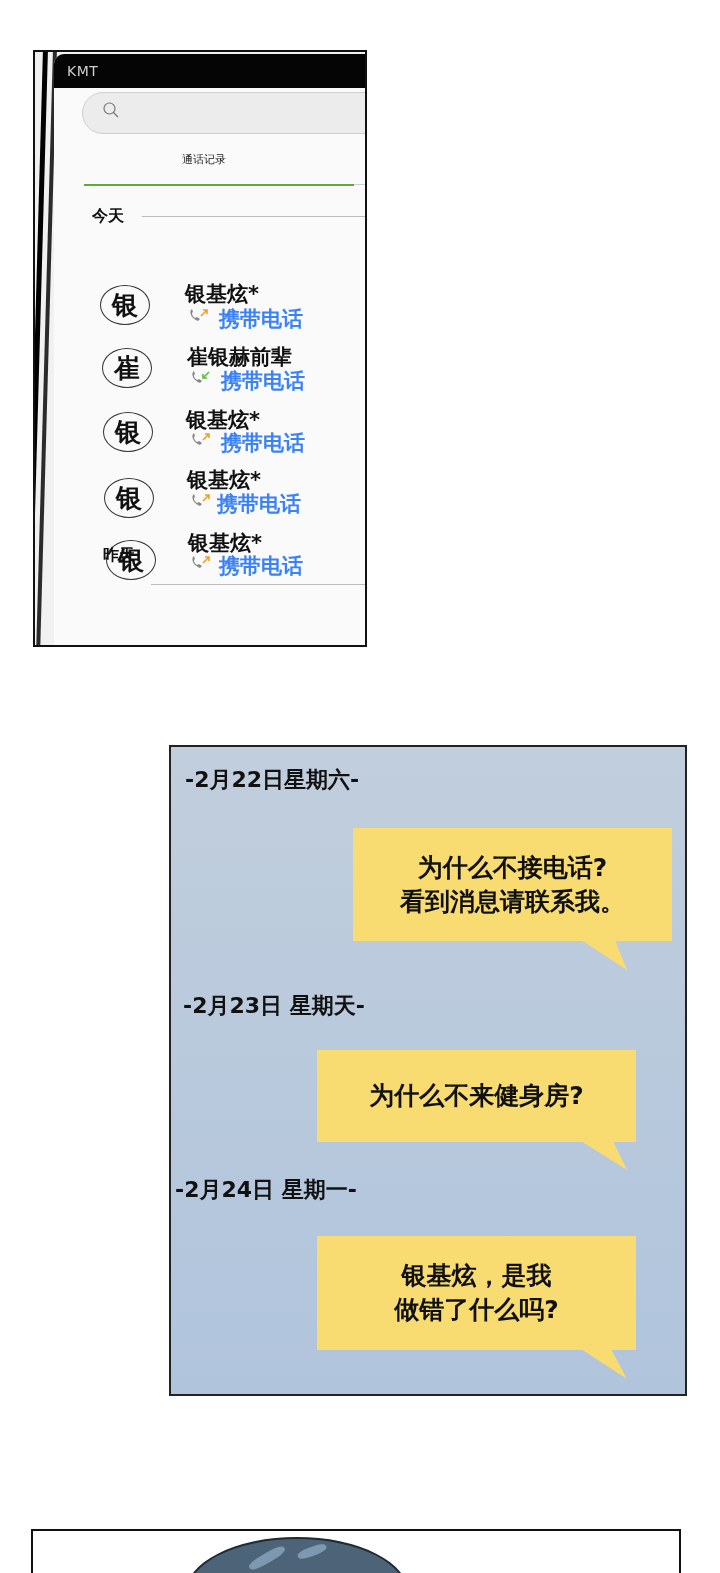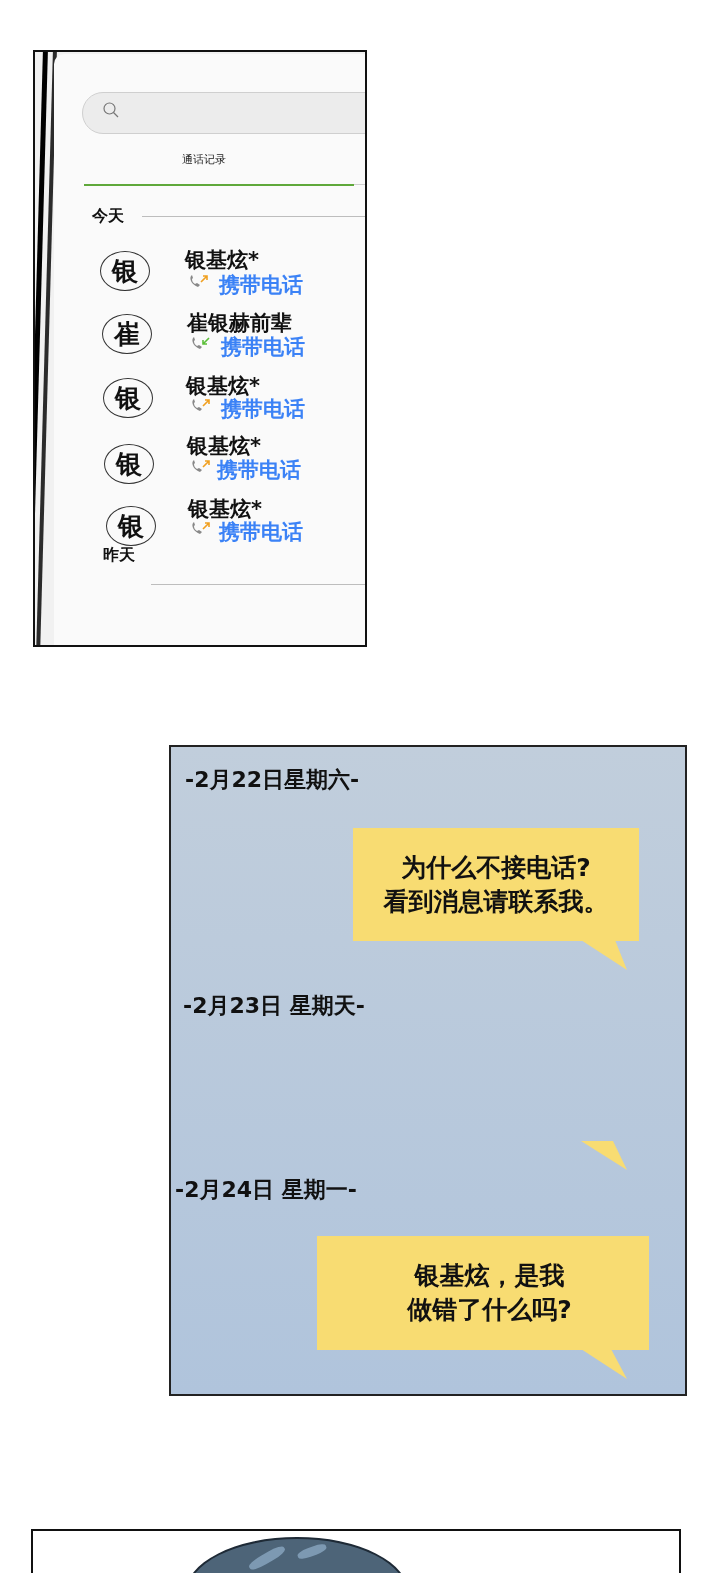--- a/index.html
+++ b/index.html
@@ -52,20 +52,21 @@
           border-radius: 50% 50% 0 0; background: #4d6478; border: 2px solid #1e2a36; }
   .hair-streak { position: absolute; background: #7d99b2; border-radius: 40%; }
 </style>
 </head>
 <body>
 
 <div class="panel1">
   <div class="phone-edge-outer"></div>
   <div class="phone-edge-inner"></div>
   <div class="phone-screen">
+    <div class="status-bar">KMT</div>
 
     <div class="search-box">
       <svg class="search-icon" viewBox="0 0 16 16">
         <circle cx="6.5" cy="6.5" r="5.5" fill="none" stroke="#777" stroke-width="1.2"></circle>
         <line x1="10.5" y1="10.5" x2="15" y2="15" stroke="#777" stroke-width="1.2"></line>
       </svg>
     </div>
 
     <div class="tab-title">通话记录</div>
     <div class="tab-underline"></div>
@@ -132,35 +133,38 @@
       
       
       
     </div>
   </div>
 </div>
 
 <div class="panel2">
 
   <div class="date-label" style="left:14px; top:18px;">-2月22日星期六-</div>
-  <div class="bubble" style="left:182px; top:81px; width:286px; height:113px;">
+  <div class="bubble" style="left:182px; top:81px; width:319px; height:113px;">
     <div>为什么不接电话?</div>
     <div>看到消息请联系我。</div>
   </div>
   <svg class="bubble-tail" style="left:410px; top:193px; width:50px; height:32px; position:absolute;" viewBox="0 0 50 32">
     <polygon points="0,0 34,0 46,30" fill="#f8dc72"></polygon>
   </svg>
 
   <div class="date-label" style="left:12px; top:244px;">-2月23日 星期天-</div>
+  <div class="bubble" style="left:146px; top:303px; width:319px; height:92px;">
+    <div>为什么不来健身房?</div>
+  </div>
   <svg class="bubble-tail" style="left:410px; top:394px; width:50px; height:32px; position:absolute;" viewBox="0 0 50 32">
     <polygon points="0,0 32,0 46,29" fill="#f8dc72"></polygon>
   </svg>
 
   <div class="date-label" style="left:4px; top:428px;">-2月24日 星期一-</div>
-  <div class="bubble" style="left:146px; top:489px; width:319px; height:114px;padding-left:13px;">
+  <div class="bubble" style="left:146px; top:489px; width:319px; height:114px;">
     <div>银基炫，是我</div>
     <div>做错了什么吗?</div>
   </div>
   <svg class="bubble-tail" style="left:410px; top:602px; width:50px; height:32px; position:absolute;" viewBox="0 0 50 32">
     <polygon points="0,0 30,0 46,30" fill="#f8dc72"></polygon>
   </svg>
 </div>
 
 <div class="panel3">
   <div class="hair">

